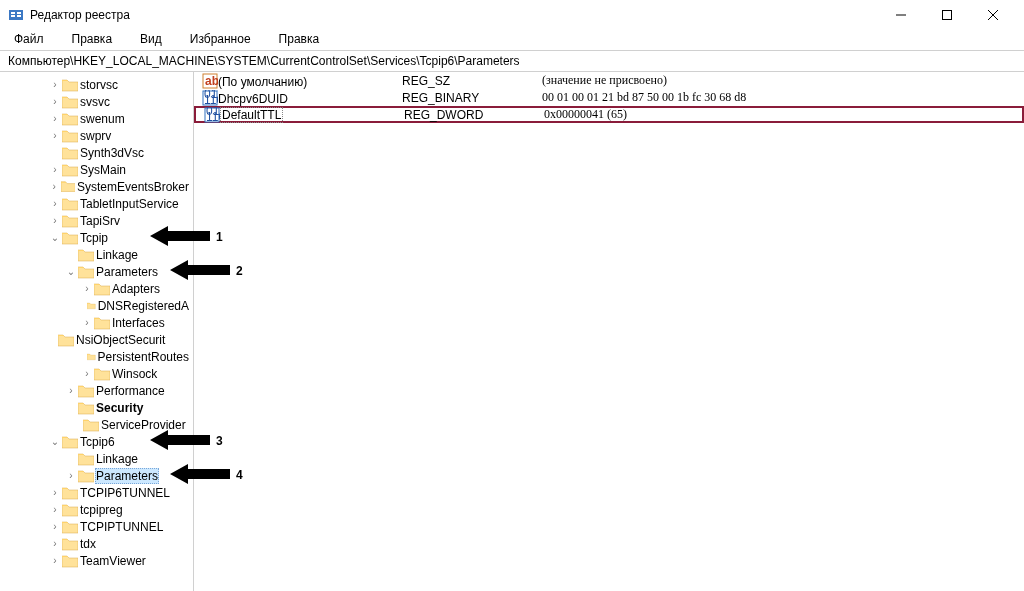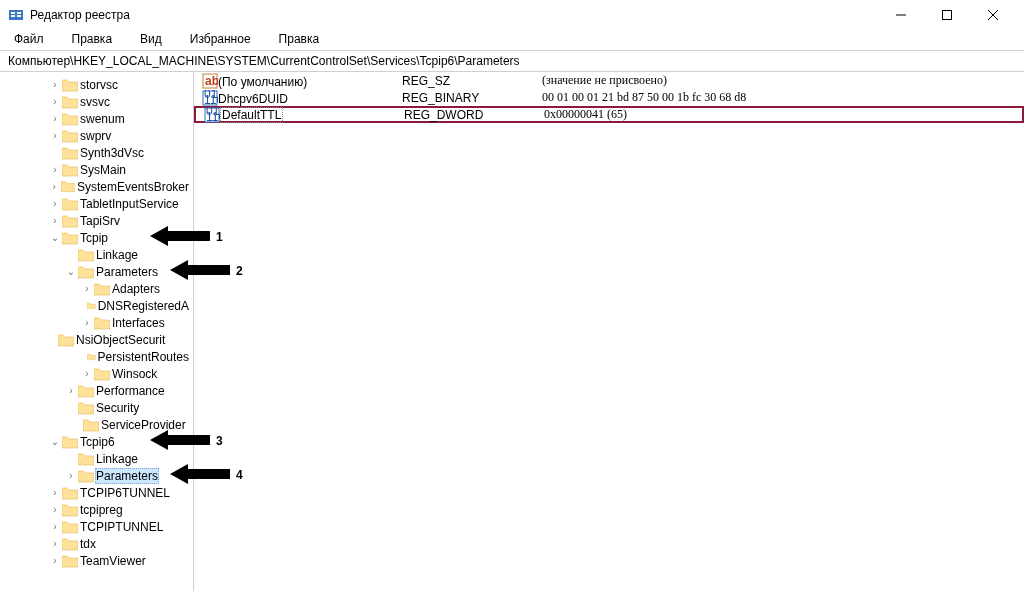--- a/index.html
+++ b/index.html
@@ -236,21 +236,21 @@
           <span>Winsock</span>
         </div>
         <div class="tree-node" style="padding-left: 64px;">
           <span class="tw">›</span>
           <span class="folder-icon"><svg viewBox="0 0 16 14">
               <path d="M0 2 L5 2 L7 4 L16 4 L16 13 L0 13 Z" fill="#ffe29a" stroke="#d9a94a" stroke-width="0.5"></path>
               <path d="M0 2 L5 2 L6 3 L0 3 Z" fill="#ffd36b"></path>
             </svg></span>
           <span>Performance</span>
         </div>
-        <div class="tree-node" style="padding-left: 64px;">
+        <div class="tree-node" style="padding-left: 64px; font-weight: bold;">
           <span class="tw"></span>
           <span class="folder-icon"><svg viewBox="0 0 16 14">
               <path d="M0 2 L5 2 L7 4 L16 4 L16 13 L0 13 Z" fill="#ffe29a" stroke="#d9a94a" stroke-width="0.5"></path>
               <path d="M0 2 L5 2 L6 3 L0 3 Z" fill="#ffd36b"></path>
             </svg></span>
           <span>Security</span>
         </div>
         <div class="tree-node" style="padding-left: 48px; margin-left: 21px;">
           <span class="tw"></span>
           <span class="folder-icon"><svg viewBox="0 0 16 14">

